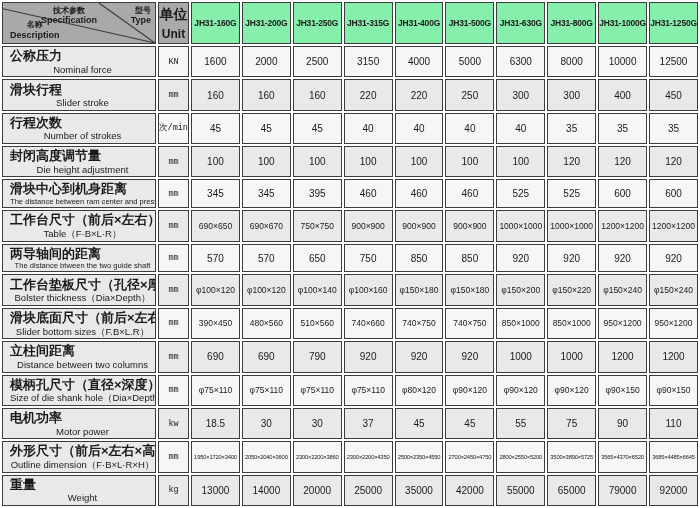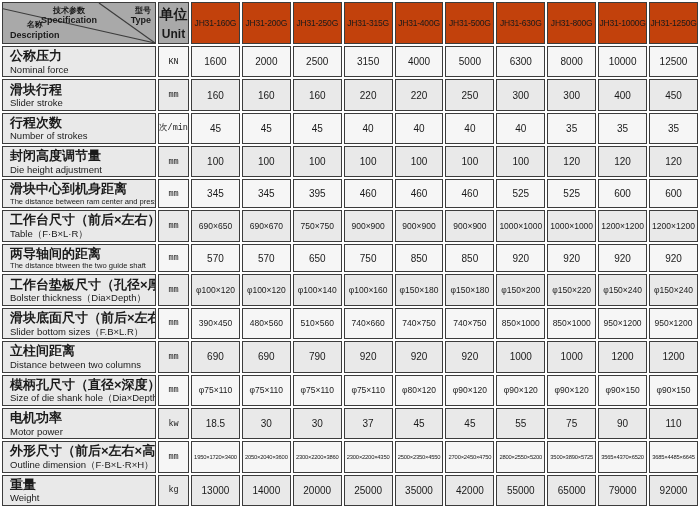--- a/index.html
+++ b/index.html
@@ -1,35 +1,35 @@
 <!DOCTYPE html>
 <html><head>
 <meta charset="utf-8">
 <style>
   html,body{margin:0;padding:0;background:#fff;}
   body{font-family:"Liberation Sans",sans-serif;color:#1a1a1a;}
   .wrap{width:700px;height:508px;overflow:hidden;background:#fff;}
   table{border-collapse:separate;border-spacing:2px;table-layout:fixed;width:700px;height:508px;background:#fff;}
   th,td{border:1px solid #3c3c3c;padding:0;overflow:hidden;white-space:nowrap;vertical-align:middle;}
   thead tr{height:42px;margin-top:16px;}
-  th.model{background:#c2410c;font-weight:normal;font-size:8.5px;text-align:center;letter-spacing:-0.2px;}
+  th.model{background:#86efac;font-weight:bold;font-size:8.5px;text-align:center;letter-spacing:-0.2px;}
   th.corner{background:#a9a9a9;position:relative;}
   th.unit-h{background:#a9a9a9;font-weight:bold;text-align:center;}
   th.unit-h .zh{font-size:14px;text-align:center;}
   th.unit-h .en{font-size:12px;}
   .corner-abs{position:absolute;line-height:1.15;font-weight:bold;}
   .spec-pos{top:3px;left:18px;width:96px;text-align:center;}
   .type-pos{top:3px;right:4px;text-align:right;}
   .desc-pos{bottom:3px;left:7px;text-align:center;}
   .corner-abs .zh{font-size:8px;display:block;}
   .corner-abs .en{font-size:9px;display:block;}
   .diag{position:absolute;top:0;left:0;width:100%;height:100%;}
   td.label{background:#e9e9e9;text-align:left;padding-left:7px;line-height:1.2;}
   td.label .zh{display:block;font-size:13px;font-weight:bold;}
-  td.label .en{display:block;font-size:9.5px;}
+  td.label .en{display:block;font-size:9.5px;text-align:center;}
   td.label .en-s{font-size:7.6px;}
   td.cell{text-align:center;font-size:10px;}
   td.unit{font-size:8.5px;font-family:Liberation Mono, monospace;}
   td.v-s{font-size:8.5px;margin-top:44px;}
   td.v-xs{font-size:5.8px;letter-spacing:-0.2px;}
   tbody tr:nth-child(odd) td.cell{background:#f6f6f6;}
   tbody tr:nth-child(even) td.cell{background:#e9e9e9;}
 </style>
 </head>
 <body>

